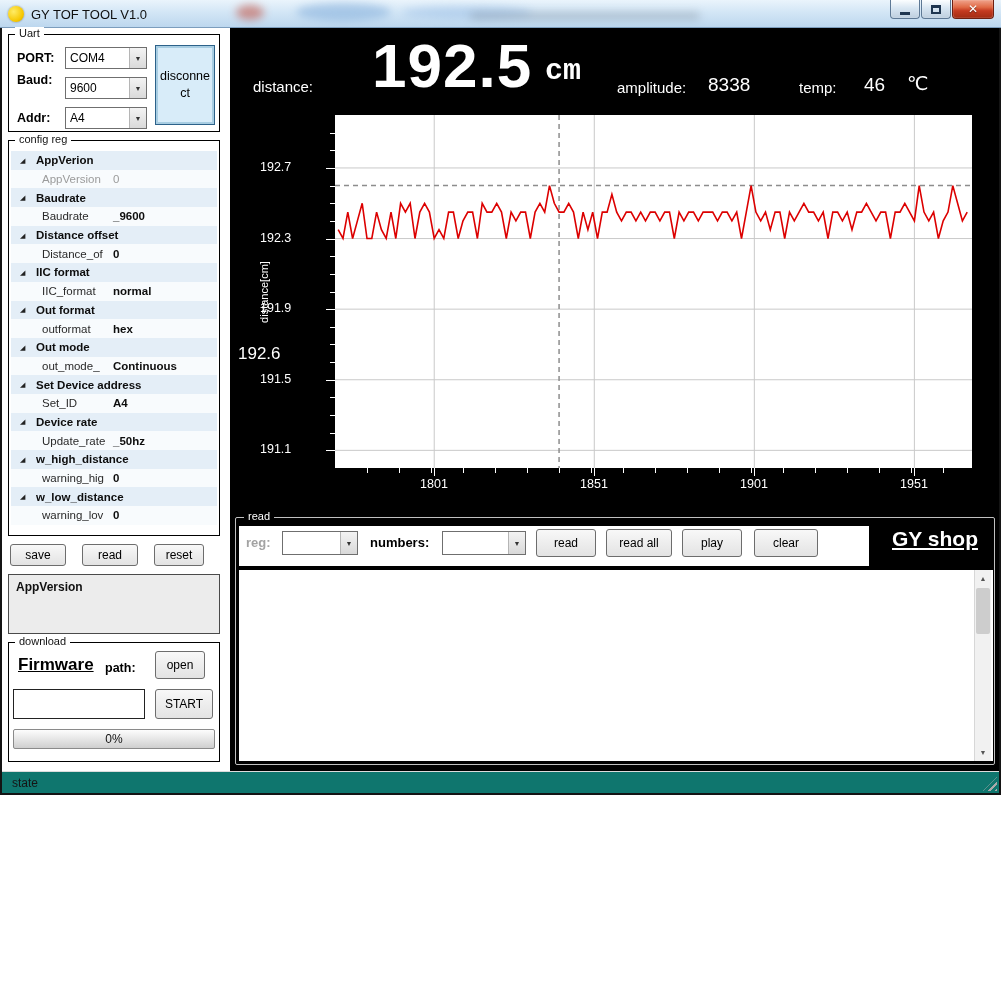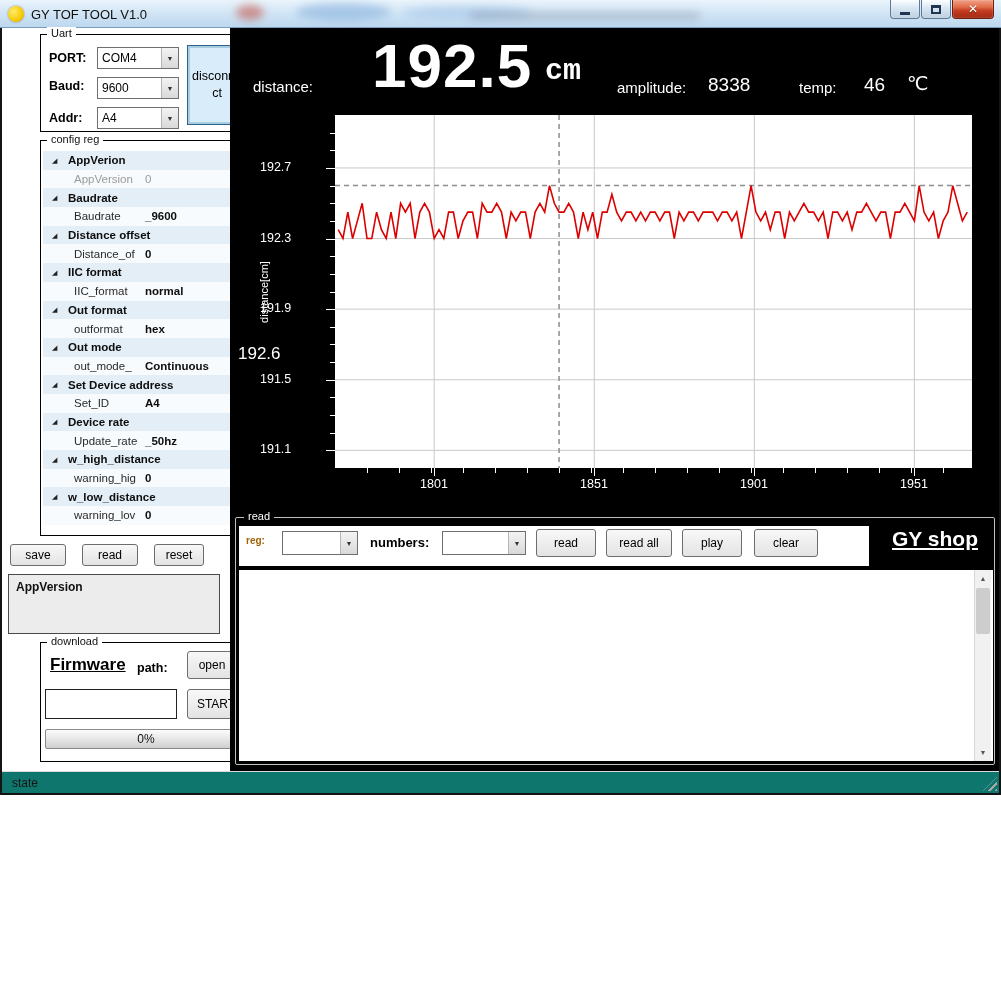--- a/index.html
+++ b/index.html
@@ -32,21 +32,21 @@
   .window-body { position:absolute; left:2px; top:28px; width:997px; height:743px; background:#000; }
   .statusbar { position:absolute; left:2px; top:771px; width:997px; height:22px;
     background:#0f766e; border-top:1px solid #dcdcdc; }
   .status-text { position:absolute; left:10px; top:4px; font-size:12px; color:#151515; }
   .resize-grip { position:absolute; right:2px; bottom:2px; width:14px; height:14px;
     background:repeating-linear-gradient(135deg, transparent 0 3px, #a9a9a9 3px 5px);
     clip-path:polygon(100% 0, 100% 100%, 0 100%); }
 
   
   .left-panel { position:absolute; left:0; top:0; width:228px; height:743px; background:#ffffff; }
-  .group { position:absolute; border:1px solid #000; border-radius:0;margin-left:32px; }
+  .group { position:absolute; border:1px solid #000; border-radius:0; }
   .glabel { position:absolute; top:-8px; left:6px; background:#fff; padding:0 4px; font-size:11px; color:#111; }
 
   .uart-group { left:6px; top:6px; width:212px; height:98px; }
   .ulabel { position:absolute; font-size:12.5px; font-weight:bold; color:#000; }
   .combo { position:absolute; height:22px; background:#fff; border:1px solid #6f6f6f; display:flex; overflow:hidden; }
   .combo .ctext { flex:1; font-size:12px; padding:3px 4px; color:#000; white-space:nowrap; overflow:hidden; }
   .combo .carrow { width:17px; border-left:1px solid #b5b5b5; background:linear-gradient(#f3f3f3,#d9d9d9);
     font-size:7px; color:#333; display:flex; align-items:center; justify-content:center; }
   .disc-btn { position:absolute; left:146px; top:10px; width:60px; height:80px;
     background:#d8ecf9; border:1px solid #2d628a; box-shadow:inset 0 0 0 2px #a8cde2;
@@ -112,21 +112,21 @@
   .yminor { left:100px; width:5px; height:1px; }
   .xmajor { top:440px; width:1px; height:8px; }
   .xminor { top:440px; width:1px; height:5px; }
   .ytick-label { position:absolute; left:30px; width:64px; text-align:left; color:#fff; font-size:12.5px; }
   .xtick-label { position:absolute; top:449px; width:50px; text-align:center; color:#fff; font-size:12.5px; }
 
   
   .read-group { position:absolute; left:5px; top:489px; width:760px; height:248px; border:1px solid #c0c0c0; border-radius:2px; }
   .read-legend { position:absolute; top:-8px; left:8px; background:#000; color:#fff; font-size:11px; padding:0 4px; }
   .controls-bg { position:absolute; left:3px; top:8px; width:630px; height:40px; background:#fff; }
-  .reg-label { position:absolute; left:10px; top:17px; font-size:10px; font-weight:bold; color:#a16207; }
+  .reg-label { position:absolute; left:10px; top:17px; font-size:13px; font-weight:bold; color:#a3a3a3; }
   .combo.reg { left:46px; top:13px; width:76px; height:24px; }
   .numbers-label { position:absolute; left:134px; top:17px; font-size:13px; font-weight:bold; color:#000; }
   .combo.numbers { left:206px; top:13px; width:84px; height:24px; }
   .btn-rread   { left:300px; top:11px; width:60px; height:28px; }
   .btn-readall { left:370px; top:11px; width:66px; height:28px; }
   .btn-play    { left:446px; top:11px; width:60px; height:28px; }
   .btn-clear   { left:518px; top:11px; width:64px; height:28px; }
   .shop-link { position:absolute; left:656px; top:9px; font-size:21px; font-weight:bold;
     text-decoration:underline; color:#fff; cursor:pointer; }
   .read-log { position:absolute; left:3px; top:52px; width:754px; height:191px; background:#fff; color:#000;
@@ -167,21 +167,21 @@
 
       <div class="left-panel">
 
         <div class="group uart-group">
           <span class="glabel">Uart</span>
           <span class="ulabel" style="left:8px; top:16px;">PORT:</span>
           <div class="combo" style="left:56px; top:12px; width:82px;">
             <span class="ctext">COM4</span>
             <span class="carrow">▼</span>
           </div>
-          <span class="ulabel" style="left:8px; top:44px;">Baud:</span>
+          <span class="ulabel" style="left:8px; top:38px;">Baud:</span>
           <div class="combo" style="left:56px; top:42px; width:82px;">
             <span class="ctext">9600</span>
             <span class="carrow">▼</span>
           </div>
           <span class="ulabel" style="left:8px; top:76px;">Addr:</span>
           <div class="combo" style="left:56px; top:72px; width:82px;">
             <span class="ctext">A4</span>
             <span class="carrow">▼</span>
           </div>
           <button class="disc-btn">disconnect</button>

